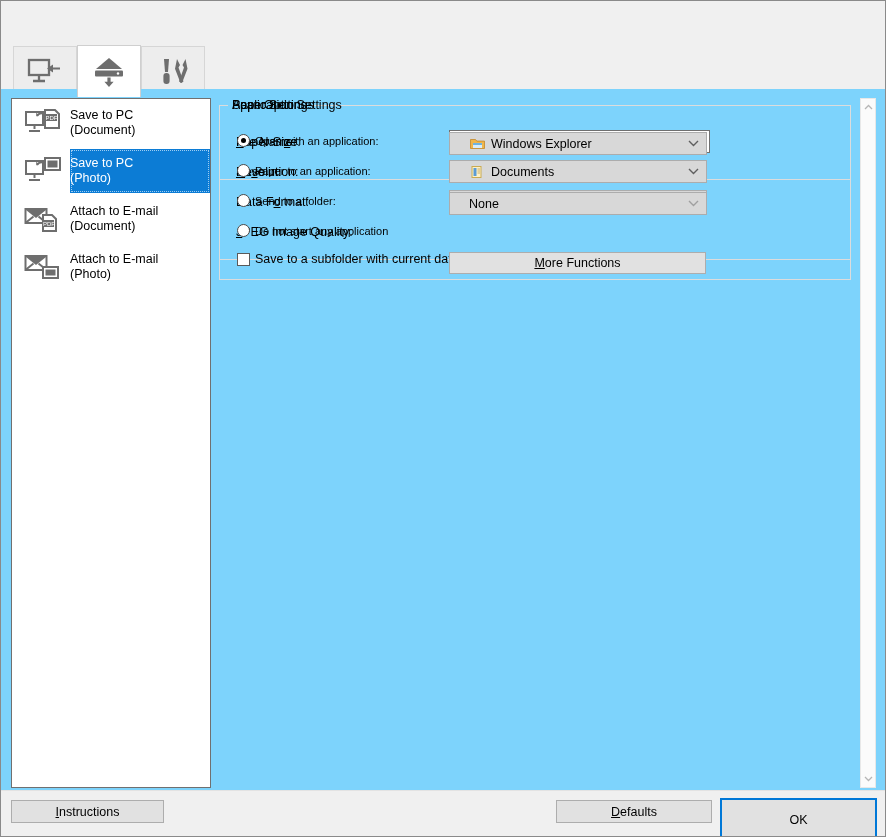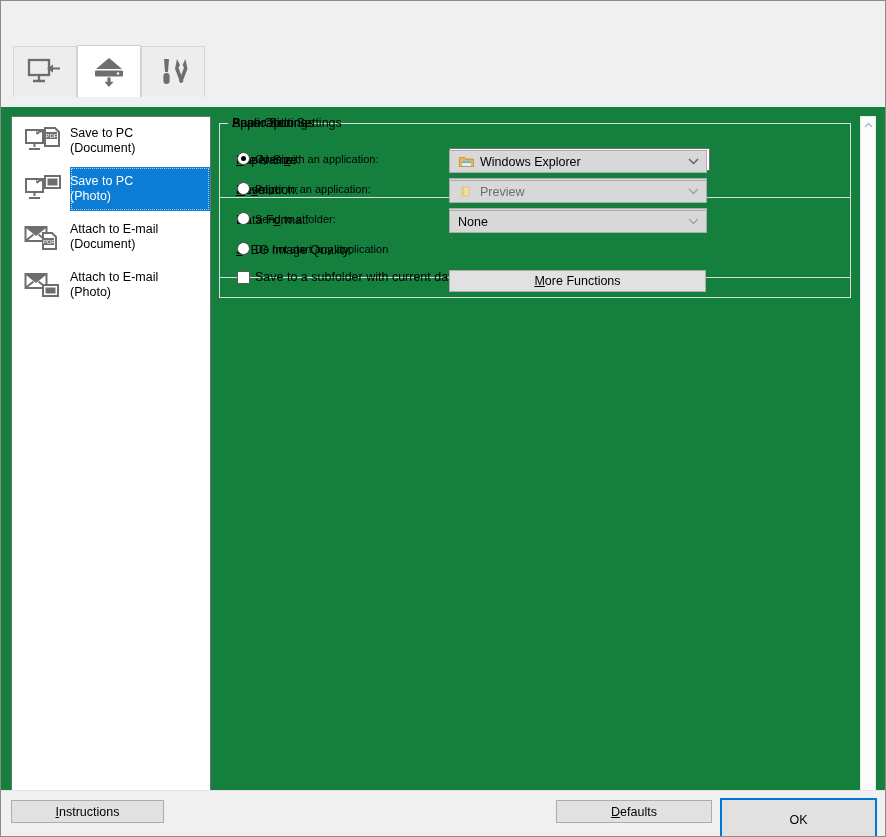--- a/index.html
+++ b/index.html
@@ -74,24 +74,24 @@
     border-color: #cfcfcf;
     height: 52px;
     z-index: 3;
   }
   .tab svg { display: block; }
 
   
   .content {
     position: absolute;
     left: 0;
-    top: 106px;
+    top: 88px;
     width: 884px;
     height: 712px;
-    background: #15803d;
+    background: #7dd3fc;
   }
 
   
   .sidebar {
     position: absolute;
     left: 10px;
     top: 9px;
     width: 200px;
     height: 690px;
     box-sizing: border-box;
@@ -210,21 +210,21 @@
 
   
   .combo {
     position: absolute;
     box-sizing: border-box;
     height: 23px;
     border: 1px solid #acacac;
     background: #d8d8d8;
     display: flex;
     align-items: center;
-    padding-left: 8px;
+    padding-left: 19px;
     font-size: 12.5px;
     color: #000000;
     white-space: nowrap;
   }
   .combo.editable {
     background: #ffffff;
     border-color: #707070;
   }
   .combo.dim { color: #6d6d6d; background: #d8d8d8; }
   .combo .caret {
@@ -571,34 +571,20 @@
             <svg width="11" height="7" viewBox="0 0 11 7">
                 <path d="M1 1 L5.5 5.5 L10 1" fill="none" stroke="#5f5f5f" stroke-width="1.4"></path>
               </svg>
           </span>
         </div>
 
         <div class="radiorow" style="left:17px; top:52px;">
           <span class="radio"></span>
           <span class="rtext">Paper to an application:</span>
         </div>
-        <div class="combo dim" style="left:229px; top:50px; width:258px;">
-          <span class="cbicon">
-            <svg width="15" height="13" viewBox="0 0 15 13">
-              <path d="M3 2 h7 v9 h-7z" fill="#f5dd9b" stroke="#d8bd72" stroke-width="0.8"></path>
-              <path d="M3.2 2.2 h2 v8.6 h-2z" fill="#e9ca7e"></path>
-            </svg>
-          </span>
-          <span>Preview</span>
-          <span class="caret">
-            <svg width="11" height="7" viewBox="0 0 11 7">
-                <path d="M1 1 L5.5 5.5 L10 1" fill="none" stroke="#a0a0a0" stroke-width="1.4"></path>
-              </svg>
-          </span>
-        </div>
 
         <div class="radiorow" style="left:17px; top:82px;">
           <span class="radio"></span>
           <span class="rtext">Send to a folder:</span>
         </div>
         <div class="combo" style="left:229px; top:80px; width:258px;">
           <span>None</span>
           <span class="caret">
             <svg width="11" height="7" viewBox="0 0 11 7">
                 <path d="M1 1 L5.5 5.5 L10 1" fill="none" stroke="#a0a0a0" stroke-width="1.4"></path>

